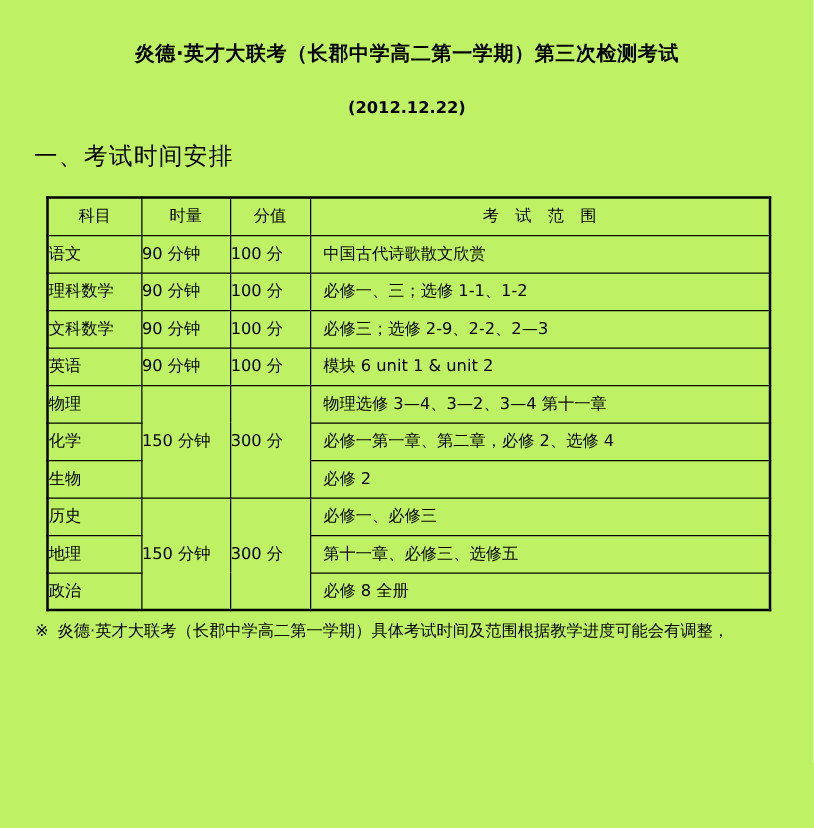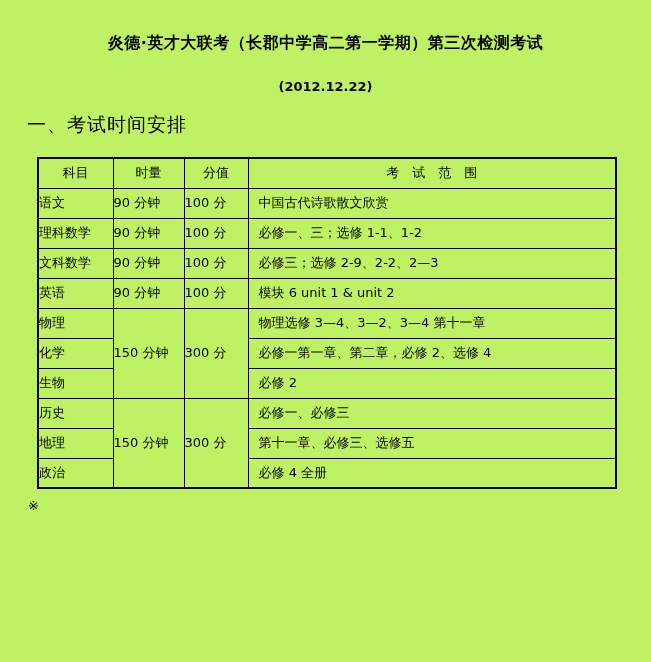--- a/index.html
+++ b/index.html
@@ -162,25 +162,25 @@
         <td rowspan="3">150 分钟</td>
         <td rowspan="3">300 分</td>
         <td class="range-cell">必修一、必修三</td>
       </tr>
       <tr>
         <td>地理</td>
         <td class="range-cell">第十一章、必修三、选修五</td>
       </tr>
       <tr>
         <td>政治</td>
-        <td class="range-cell">必修 4 全册</td>
+        <td class="range-cell">必修 8 全册</td>
       </tr>
     </tbody>
   </table>
 
   <div class="footnote">
     <span class="fn-marker">※</span>
     <span class="fn-body">
-      <br>
+      <span>炎德·英才大联考（长郡中学高二第一学期）具体考试时间及范围根据教学进度可能会有调整，</span><br>
     </span>
   </div>
 
 </div>
 
 </body></html>

